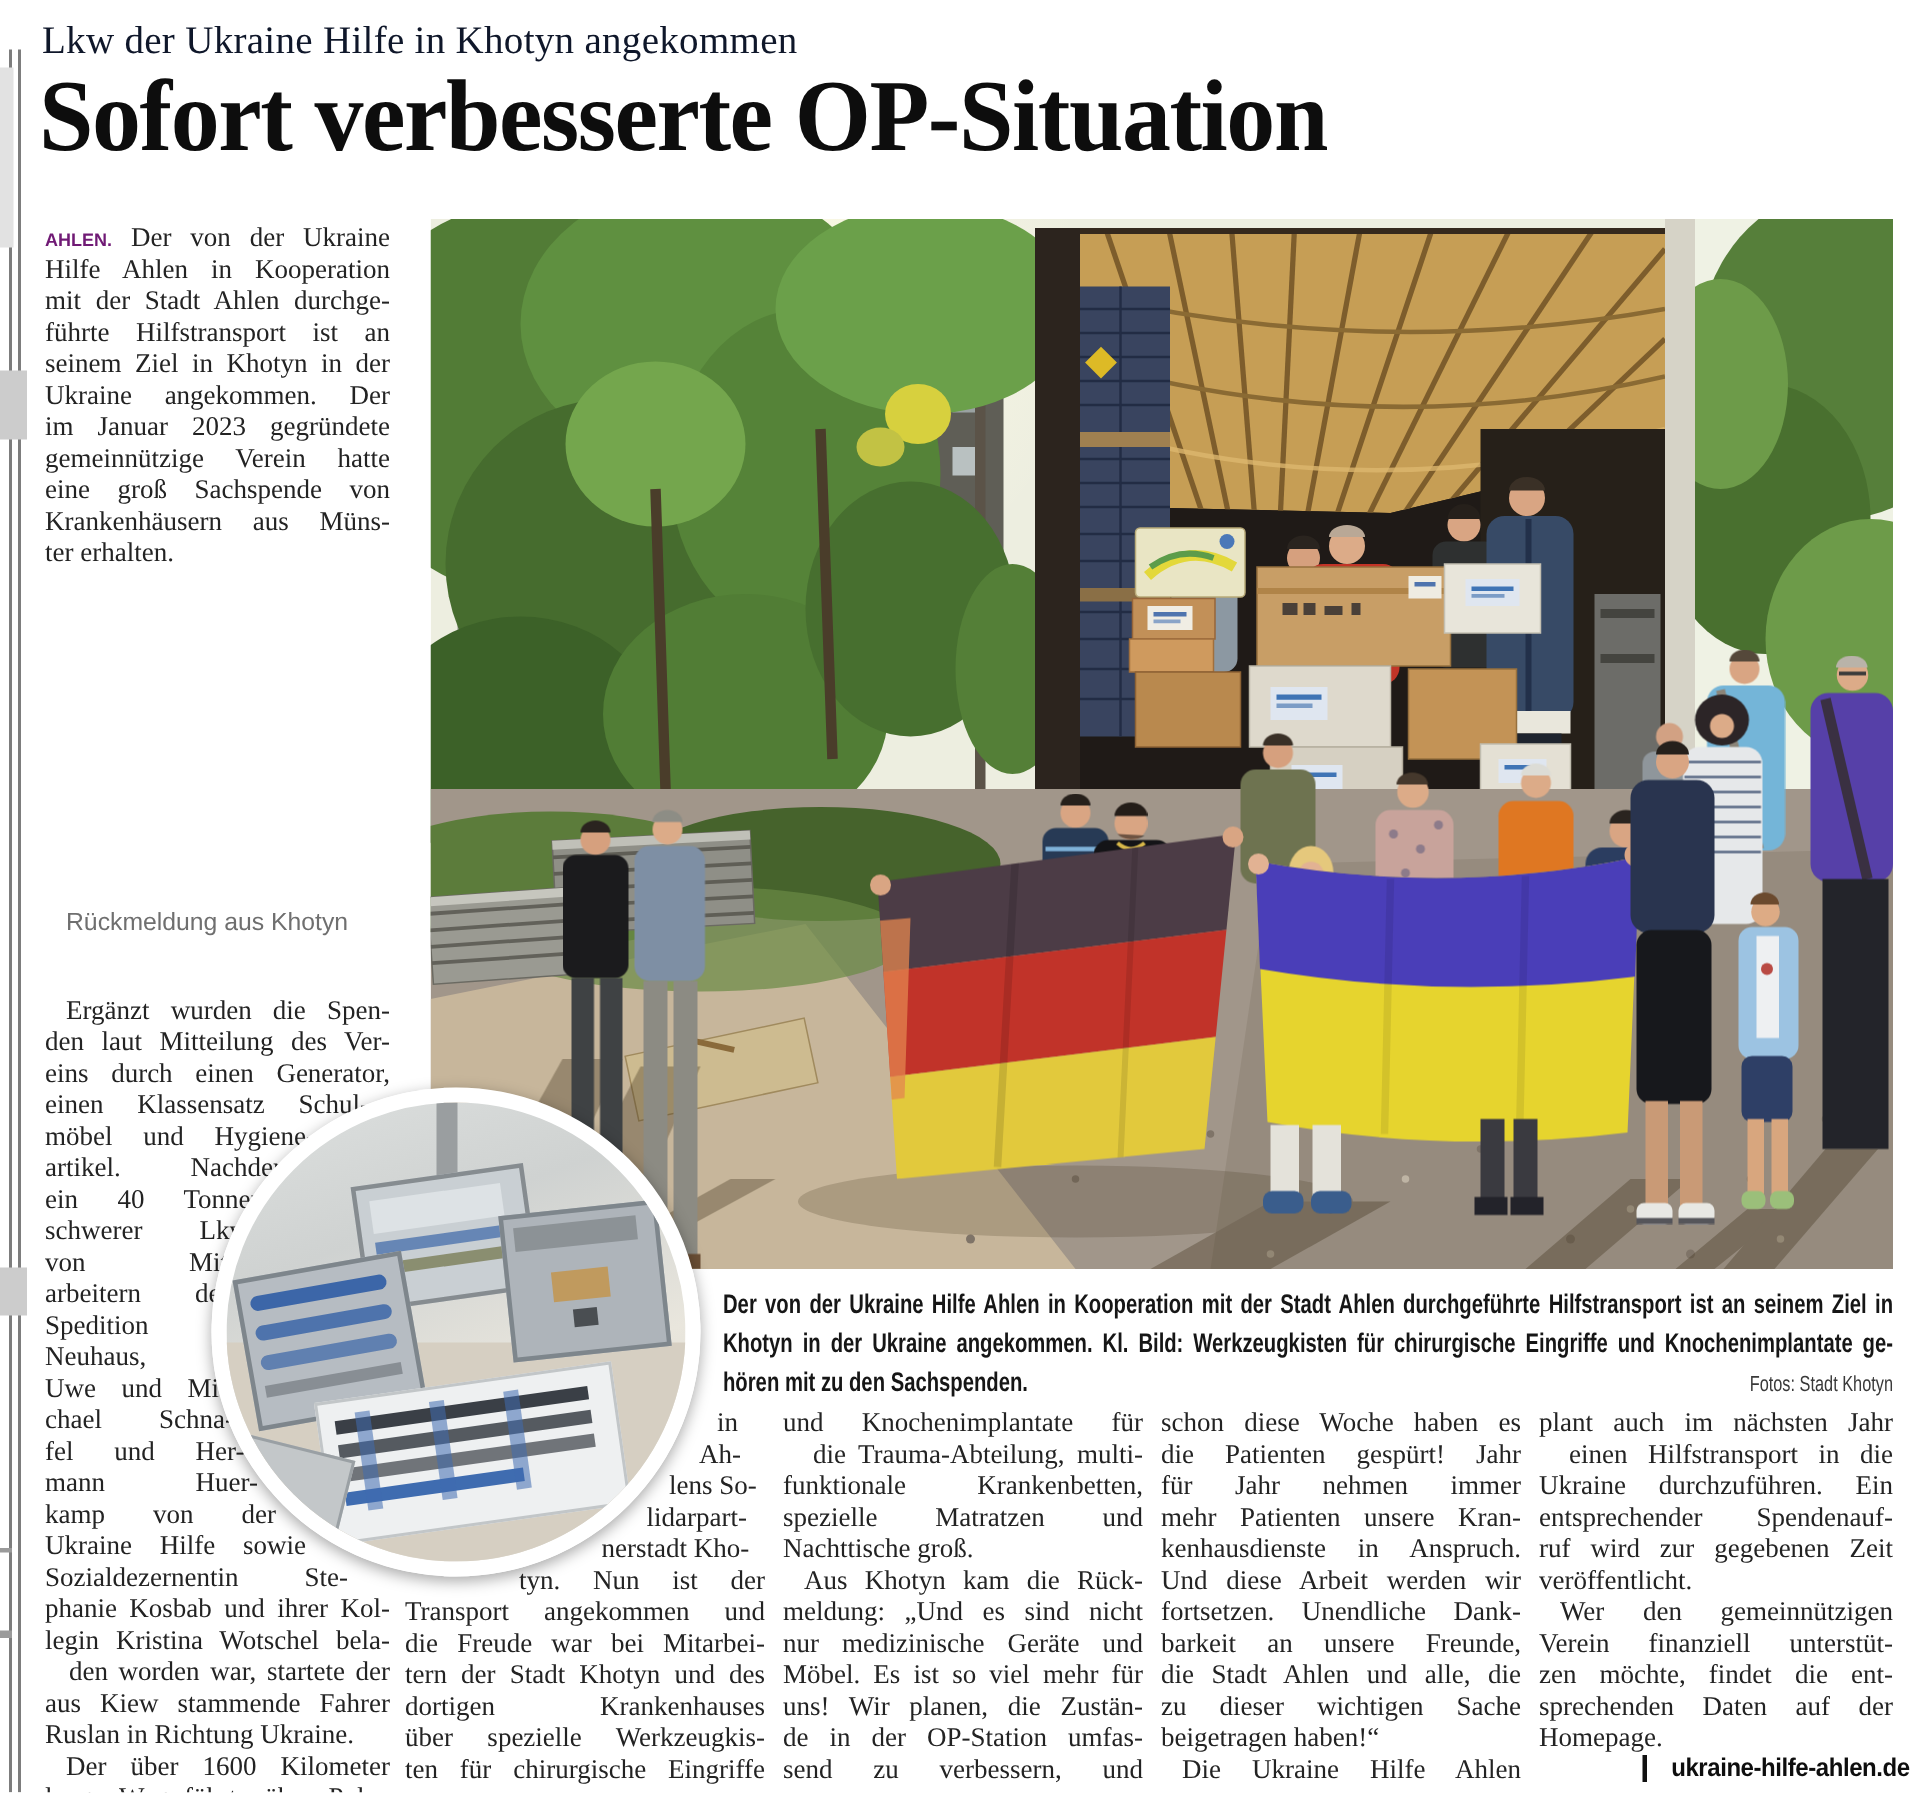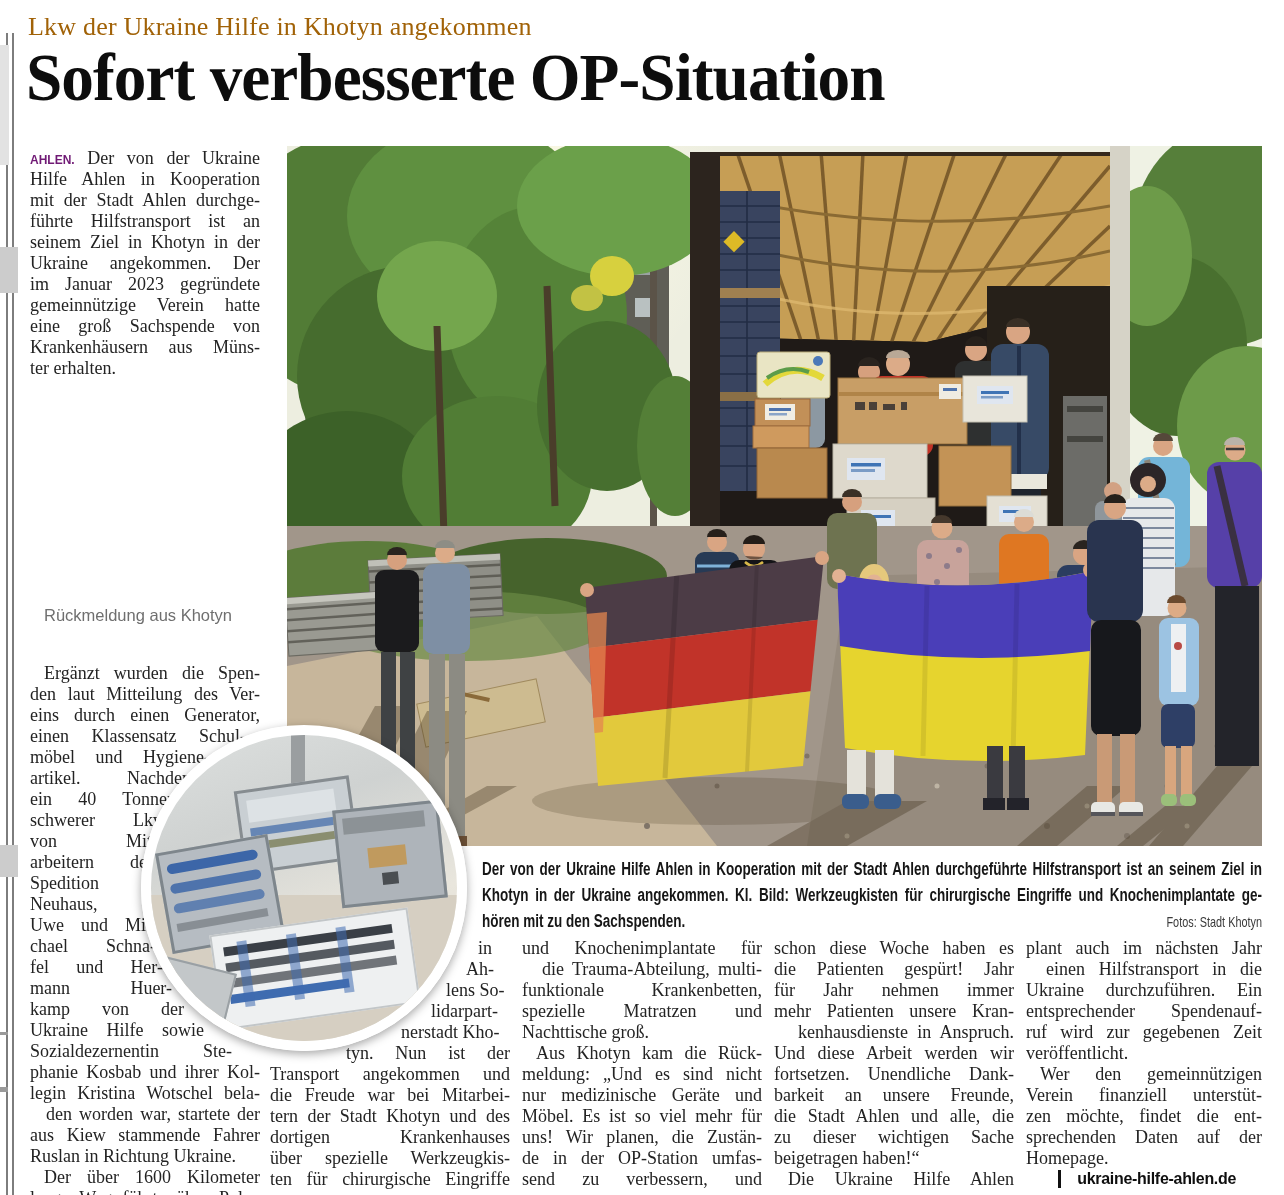--- a/index.html
+++ b/index.html
@@ -2,21 +2,21 @@
 <html style="--quote-red: #a21c45; --flag-de-black: #4c3c46; --flag-de-red: #c13329; --flag-de-gold: #e2c93c; --flag-ua-blue: #4a3eb8; --flag-ua-yellow: #e6d42e;"><head>
 <meta charset="utf-8">
 <style>
   html,body{margin:0;padding:0;background:#ffffff;}
   .page{position:relative;width:1284px;height:1195px;background:#fff;overflow:hidden;
         font-family:"Liberation Serif", serif;color:#1c1c1c;}
   
   .vrule{position:absolute;width:2px;background:#7d7d7d;top:33px;height:1162px;}
   .artifact{position:absolute;background:#cccccc;}
   
-  .kicker{position:absolute;left:28px;top:12px;font-size:26px;color:#a16207;white-space:nowrap;letter-spacing:.2px;}
+  .kicker{position:absolute;left:28px;top:12px;font-size:26px;color:#0f172a;white-space:nowrap;letter-spacing:.2px;}
   .headline{position:absolute;left:26px;top:38px;font-size:68px;font-weight:bold;color:#0d0d0d;
             letter-spacing:-1px;white-space:nowrap;transform:scaleX(.96);transform-origin:left top;line-height:78px;}
   
   .lines{position:absolute;}
   .lines .tl{height:21px;line-height:21px;font-size:18px;color:#232323;}
   .lead{font-family:"Liberation Sans",sans-serif;font-size:12px;font-weight:bold;color:#701a75;}
   .quote{position:absolute;left:44px;top:402px;width:214px;}
   .quote .tl{height:26px;line-height:26px;font-family:"Liberation Sans",sans-serif;
              font-weight:bold;font-size:21.5px;color:var(--quote-red,#a21c45);}
   .attribution{position:absolute;left:44px;top:606px;font-family:"Liberation Sans",sans-serif;
@@ -590,21 +590,21 @@
       <div class="tl" style="text-align: justify; text-align-last: justify;">Möbel. Es ist so viel mehr für</div>
       <div class="tl" style="text-align: justify; text-align-last: justify;">uns! Wir planen, die Zustän-</div>
       <div class="tl" style="text-align: justify; text-align-last: justify;">de in der OP-Station umfas-</div>
       <div class="tl" style="text-align: justify; text-align-last: justify;">send zu verbessern, und</div>
     </div>
   <div class="lines bcol" style="left:774px;top:938px;width:240px;">
       <div class="tl" style="text-align: justify; text-align-last: justify;">schon diese Woche haben es</div>
       <div class="tl" style="text-align: justify; text-align-last: justify;">die Patienten gespürt! Jahr</div>
       <div class="tl" style="text-align: justify; text-align-last: justify;">für Jahr nehmen immer</div>
       <div class="tl" style="text-align: justify; text-align-last: justify;">mehr Patienten unsere Kran-</div>
-      <div class="tl" style="text-align: justify; text-align-last: justify; margin-left: 24px;">kenhausdienste in Anspruch.</div>
+      <div class="tl" style="text-align: justify; text-align-last: justify;">kenhausdienste in Anspruch.</div>
       <div class="tl" style="text-align: justify; text-align-last: justify;">Und diese Arbeit werden wir</div>
       <div class="tl" style="text-align: justify; text-align-last: justify;">fortsetzen. Unendliche Dank-</div>
       <div class="tl" style="text-align: justify; text-align-last: justify;">barkeit an unsere Freunde,</div>
       <div class="tl" style="text-align: justify; text-align-last: justify;">die Stadt Ahlen und alle, die</div>
       <div class="tl" style="text-align: justify; text-align-last: justify;">zu dieser wichtigen Sache</div>
       <div class="tl">beigetragen haben!“</div>
       <div class="tl" style="text-align: justify; text-align-last: justify; text-indent: 14px;">Die Ukraine Hilfe Ahlen</div>
     </div>
   <div class="lines bcol" style="left:1026px;top:938px;width:236px;">
       <div class="tl" style="text-align: justify; text-align-last: justify;">plant auch im nächsten Jahr</div>
@@ -613,18 +613,18 @@
       <div class="tl" style="text-align: justify; text-align-last: justify;">entsprechender Spendenauf-</div>
       <div class="tl" style="text-align: justify; text-align-last: justify;">ruf wird zur gegebenen Zeit</div>
       <div class="tl">veröffentlicht.</div>
       <div class="tl" style="text-align: justify; text-align-last: justify; text-indent: 14px;">Wer den gemeinnützigen</div>
       <div class="tl" style="text-align: justify; text-align-last: justify;">Verein finanziell unterstüt-</div>
       <div class="tl" style="text-align: justify; text-align-last: justify;">zen möchte, findet die ent-</div>
       <div class="tl" style="text-align: justify; text-align-last: justify;">sprechenden Daten auf der</div>
       <div class="tl">Homepage.</div>
     </div>
 
-  <div class="urlrow" style="left:1000px;top:1169px;width:236px;">
+  <div class="urlrow" style="left:1037px;top:1169px;width:236px;">
     <div class="urlbar"></div>
     <span class="urltext">ukraine-hilfe-ahlen.de</span>
   </div>
 
 </div>
 
 </body></html>

